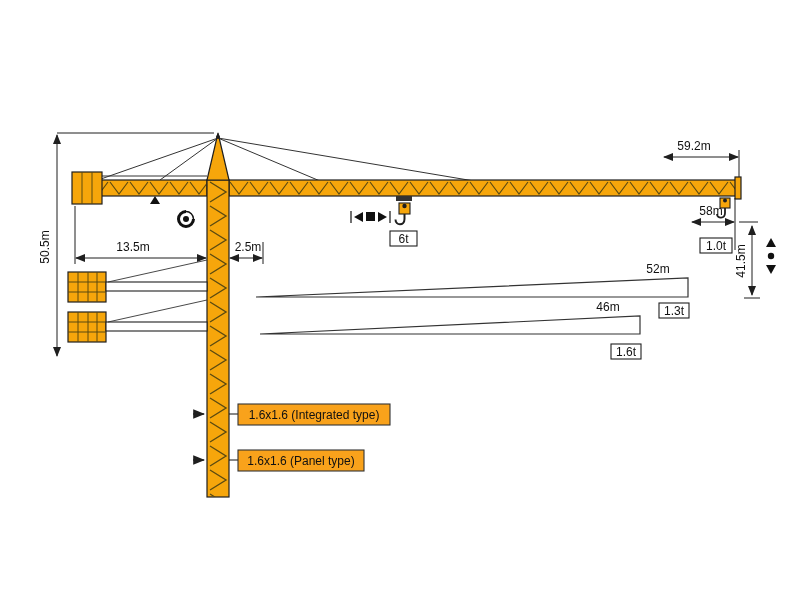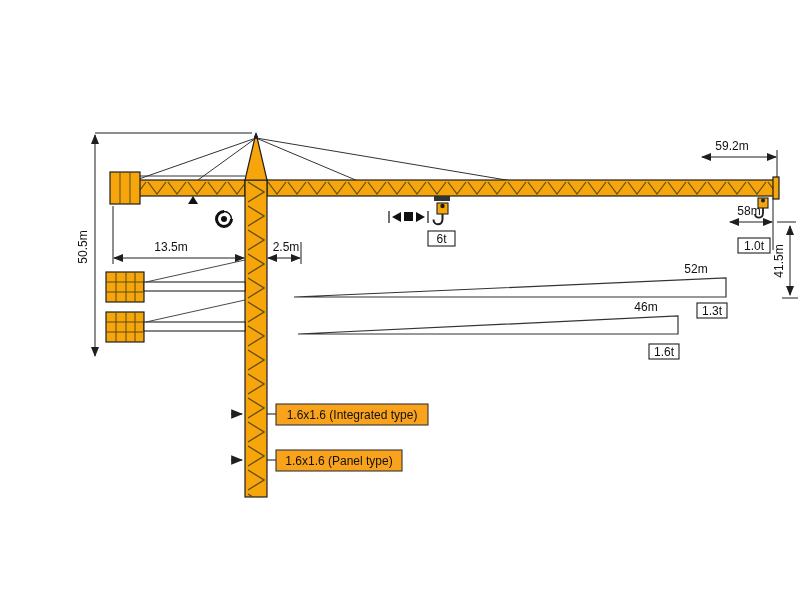--- a/index.html
+++ b/index.html
@@ -1,16 +1,16 @@
 <!DOCTYPE html>
 <html><head>
 <meta charset="utf-8">
 <style>
   html,body{margin:0;padding:0;background:#fff;}
-  .stage{width:644px;height:600px;position:relative;background:#fff;padding-left:38px;}
+  .stage{width:644px;height:600px;position:relative;background:#fff;}
   svg{display:block;}
   text{font-family:"Liberation Sans","DejaVu Sans",sans-serif;font-size:12px;fill:#111;}
   .dim line, .dim path{stroke:#1f1f1f;stroke-width:1;fill:none;}
   .thin{stroke:#333;stroke-width:0.9;}
   .whitebox{fill:#ffffff;stroke:#1f1f1f;stroke-width:1.1;}
   .boxtext{text-anchor:middle;}
 </style>
 </head>
 <body>
 

